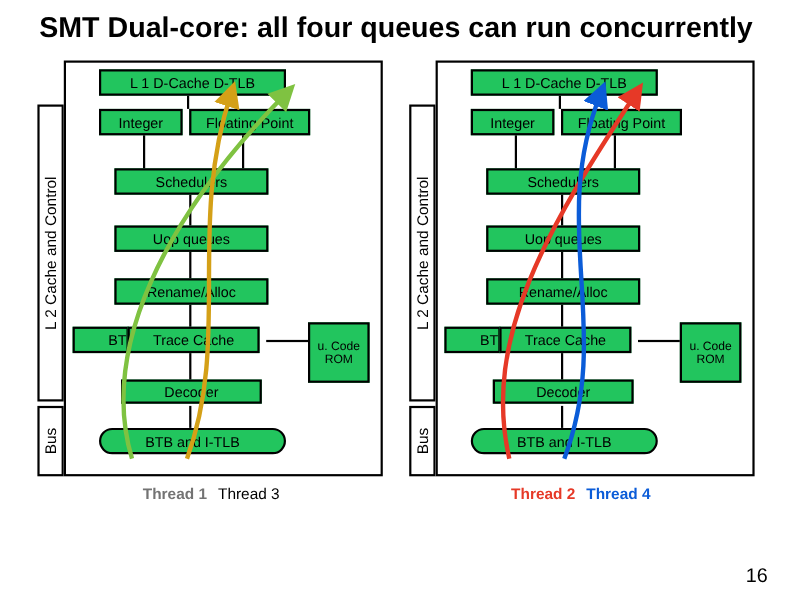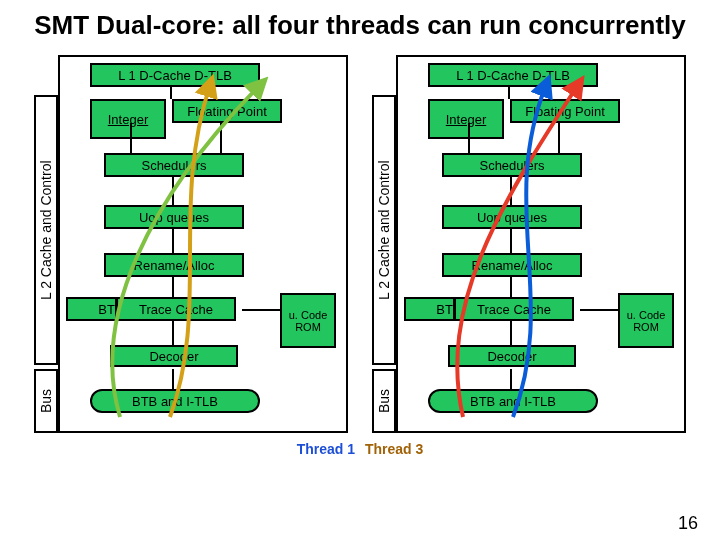--- a/index.html
+++ b/index.html
@@ -58,58 +58,58 @@
     border: 2px solid #000;
     background: #22c55e;
     font-size: 13px;
     display: flex;
     align-items: center;
     justify-content: center;
     padding: 0 4px;
     box-sizing: border-box;
   }
   .btop   { left: 30px;  top: 6px;   width: 170px; height: 24px; }
-  .bint   { left: 30px;  top: 42px;  width: 76px;  height: 40px; text-decoration: underline; }
+  .bint   { left: 30px;  top: 42px;  width: 76px;  height: 24px; }
   .bfp    { left: 112px; top: 42px;  width: 110px; height: 24px; }
   .bsched { left: 44px;  top: 96px;  width: 140px; height: 24px; }
   .bq     { left: 44px;  top: 148px; width: 140px; height: 24px; }
   .bren   { left: 44px;  top: 196px; width: 140px; height: 24px; }
   .bbtb   { left: 6px;   top: 240px; width: 44px;  height: 24px; padding-left: 43px; }
   .btrace { left: 56px;  top: 240px; width: 120px; height: 24px; }
   .bucode { left: 220px; top: 236px; width: 56px;  height: 55px; font-size:11px; line-height:1.1; text-align:center; }
   .bdec   { left: 50px;  top: 288px; width: 128px; height: 22px; }
   .bitlb  { left: 30px;  top: 332px; width: 170px; height: 24px; border-radius: 12px; }
   .thread-labels {
     display: flex;
     justify-content: center;
     gap: 10px;
     font-size: 14px;
     margin-top: 6px;
   }
-  .t1 { color: #1d4ed8; font-weight: bold; }
+  .t1 { color: #737373; font-weight: bold; }
   .t2 { color: #e63927; font-weight: bold; }
-  .t3 { color: #a16207; font-weight: bold; }
+  .t3 { color: #000000; font-weight: normal; }
   .t4 { color: #0b5cd8; font-weight: bold; }
   svg.arrows {
     position: absolute;
     left: 0; top: 0;
     pointer-events: none;
   }
   .page-num {
     position: absolute;
     right: 22px;
     bottom: 6px;
     font-size: 18px;
   }
   .conn { position: absolute; background: #000; }
 </style>
 </head>
 <body>
 
-<div class="title">SMT Dual-core: all four threads can run concurrently</div>
+<div class="title">SMT Dual-core: all four queues can run concurrently</div>
 
 <div class="cores" style="position:relative;">
 
   <div class="core-wrap">
     <div class="sidebar-stack">
       <div class="vlabel" style="margin-top:40px; margin-bottom:4px;">L 2 Cache and Control</div>
       <div class="vlabel" style="flex:0 0 52px;">Bus</div>
     </div>
     <div class="core">
       <div class="box btop">L 1 D-Cache D-TLB</div>
@@ -188,15 +188,19 @@
       </svg>
     </div>
   </div>
 </div>
 
 <div style="display:flex; gap:20px; justify-content:center;">
   <div class="thread-labels" style="width:316px;">
     <span class="t1">Thread 1</span>
     <span class="t3">Thread 3</span>
   </div>
+  <div class="thread-labels" style="width:316px;">
+    <span class="t2">Thread 2</span>
+    <span class="t4">Thread 4</span>
+  </div>
 </div>
 
 <div class="page-num">16</div>
 
 </body></html>

